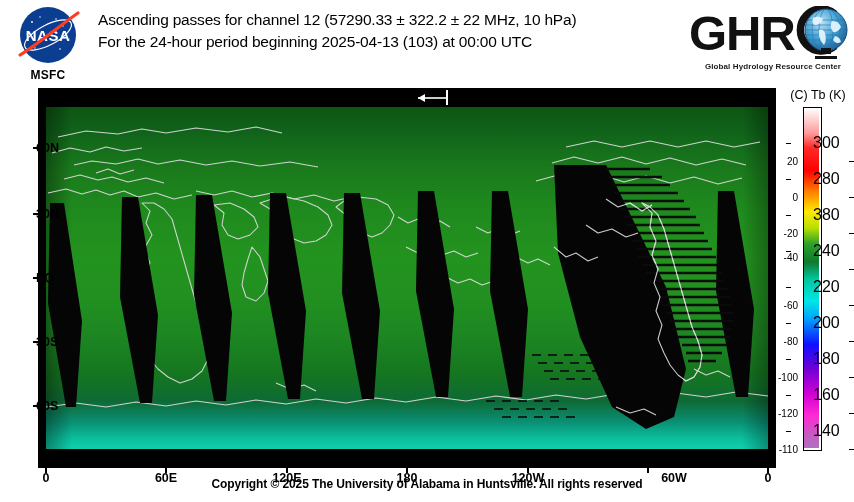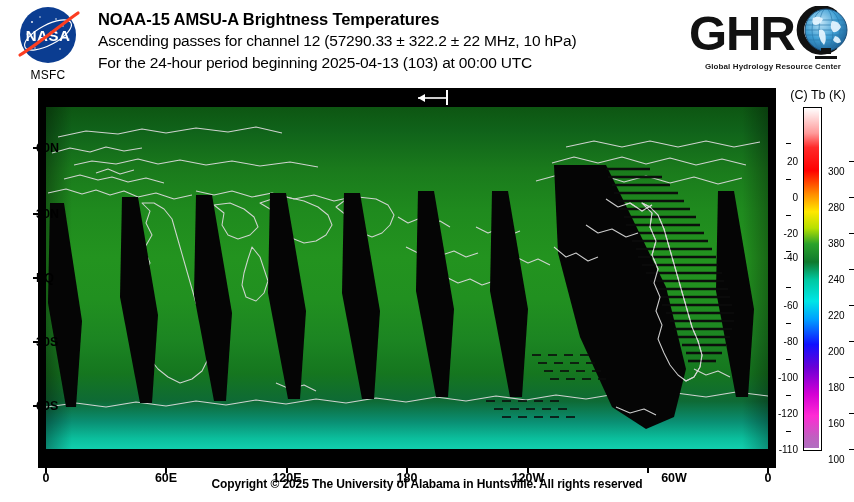--- a/index.html
+++ b/index.html
@@ -3,21 +3,21 @@
 <meta charset="utf-8">
 <style>
   html,body{margin:0;padding:0;background:#ffffff;}
   body{width:854px;height:502px;position:relative;overflow:hidden;
        font-family:"Liberation Sans",sans-serif;color:#000;}
 
   
   #header{position:absolute;left:0;top:0;width:854px;height:92px;}
   #nasa-logo{position:absolute;left:8px;top:4px;width:80px;height:82px;}
   #nasa-logo .msfc{position:absolute;left:0;top:64px;width:80px;text-align:center;
-      font-size:12px;font-weight:normal;letter-spacing:.3px;}
+      font-size:12px;font-weight:bold;letter-spacing:.3px;}
   #title-block{position:absolute;left:98px;top:9px;width:580px;}
   #title-block .t1{font-size:16.5px;font-weight:bold;line-height:21px;letter-spacing:-.1px;}
   #title-block .t2,#title-block .t3{font-size:15.5px;line-height:22px;letter-spacing:-.2px;}
 
   #ghrc-logo{position:absolute;left:676px;top:6px;width:172px;height:74px;margin-left:9px;}
   #ghrc-logo .ghrc-sub{position:absolute;left:8px;top:56px;width:160px;text-align:center;
       font-size:8px;font-weight:bold;color:#1b1b1b;letter-spacing:.1px;white-space:nowrap;}
 
   
   #plot{position:absolute;left:38px;top:88px;width:738px;height:380px;}
@@ -31,21 +31,21 @@
         font-size:12.5px;font-weight:bold;white-space:nowrap;}
   .xtick{position:absolute;bottom:-5px;width:2px;height:6px;background:#000;transform:translateX(-50%);}
 
   
   #cbar-wrap{position:absolute;left:786px;top:88px;width:68px;height:380px;}
   #cbar-title{position:absolute;left:-14px;top:0px;width:92px;text-align:center;
       font-size:12.5px;white-space:nowrap;}
   #cbar{position:absolute;left:17px;top:19px;width:17px;height:342px;border:1px solid #000;}
   .ctick{position:absolute;left:0;width:5px;height:1px;background:#000;}
   .ctick-l{position:absolute;right:0;width:5px;height:1px;background:#000;}
-  .clab-k{position:absolute;left:42px;transform:translateY(-50%);font-size:10px;white-space:nowrap;margin-top:28px;}
+  .clab-k{position:absolute;left:27px;transform:translateY(-50%);font-size:16px;white-space:nowrap;}
   .clab-c{position:absolute;right:56px;transform:translateY(-50%);font-size:10px;white-space:nowrap;text-align:right;}
 
   #copyright{position:absolute;left:0;top:477px;width:854px;text-align:center;
       font-size:12px;letter-spacing:-.1px;font-weight:bold;}
 </style>
 </head>
 <body>
 
 <div id="header">
 
@@ -65,21 +65,20 @@
         <circle cx="19" cy="30" r="0.6"></circle>
           <circle cx="61" cy="35" r="0.6"></circle>
       </g>
       <text x="40" y="37" font-family="Liberation Sans, sans-serif" font-size="15" font-weight="bold" fill="#ffffff" text-anchor="middle" letter-spacing="0.5">NASA</text>
       <path d="M12 51 C30 40 54 20 70 9" stroke="#fc3d21" stroke-width="3.2" fill="none" stroke-linecap="round"></path>
     </svg>
     <div class="msfc">MSFC</div>
   </div>
 
   <div id="title-block">
-    <div class="t1">NOAA-15 AMSU-A Brightness Temperatures</div>
     <div class="t2">Ascending passes for channel 12 (57290.33 ± 322.2 ± 22 MHz, 10 hPa)</div>
     <div class="t3">For the 24-hour period beginning 2025-04-13 (103) at 00:00 UTC</div>
   </div>
 
   <div id="ghrc-logo">
     <svg width="172" height="58" viewBox="0 0 172 58">
       <defs>
         <radialGradient id="globeG" cx="38%" cy="32%" r="72%">
           <stop offset="0%" stop-color="#bfe4f7"></stop>
           <stop offset="55%" stop-color="#3f9fd4"></stop>
@@ -318,21 +317,21 @@
     <div class="clab-k" style="top:163px">240</div>
     <div class="ctick" style="top:199px"></div>
     <div class="clab-k" style="top:199px">220</div>
     <div class="ctick" style="top:235px"></div>
     <div class="clab-k" style="top:235px">200</div>
     <div class="ctick" style="top:271px"></div>
     <div class="clab-k" style="top:271px">180</div>
     <div class="ctick" style="top:307px"></div>
     <div class="clab-k" style="top:307px">160</div>
     <div class="ctick" style="top:343px"></div>
-    <div class="clab-k" style="top:343px">100</div>
+    <div class="clab-k" style="top:343px">140</div>
   </div>
 
   <div>
     <div class="ctick-l" style="top:73px"></div>
     <div class="clab-c" style="top:73px">20</div>
     <div class="ctick-l" style="top:109px"></div>
     <div class="clab-c" style="top:109px">0</div>
     <div class="ctick-l" style="top:145px"></div>
     <div class="clab-c" style="top:145px">-20</div>
     <div class="ctick-l" style="top:181px"></div>

